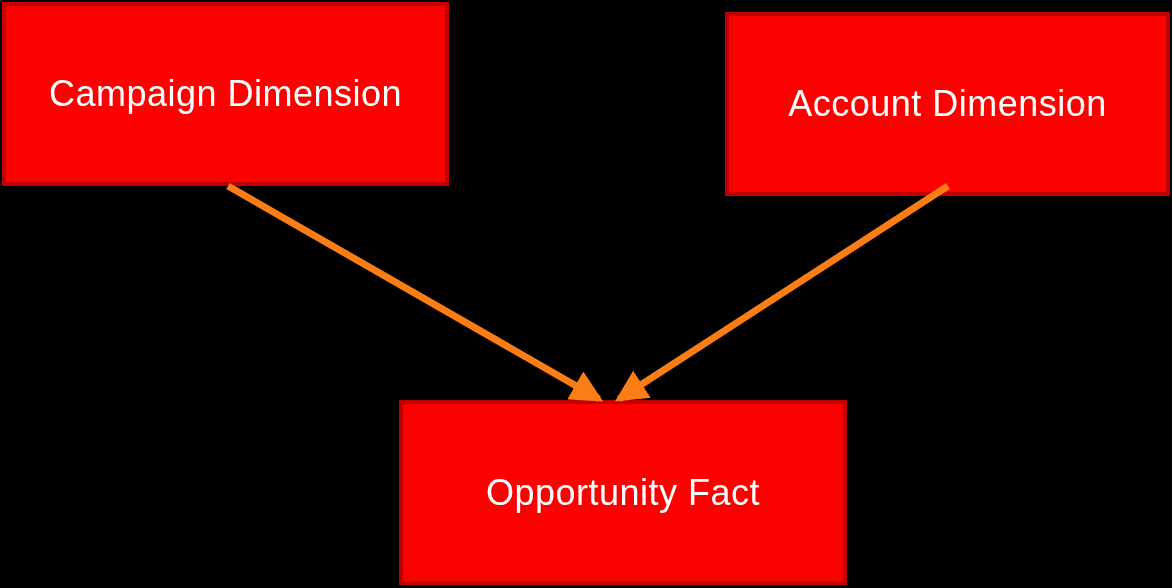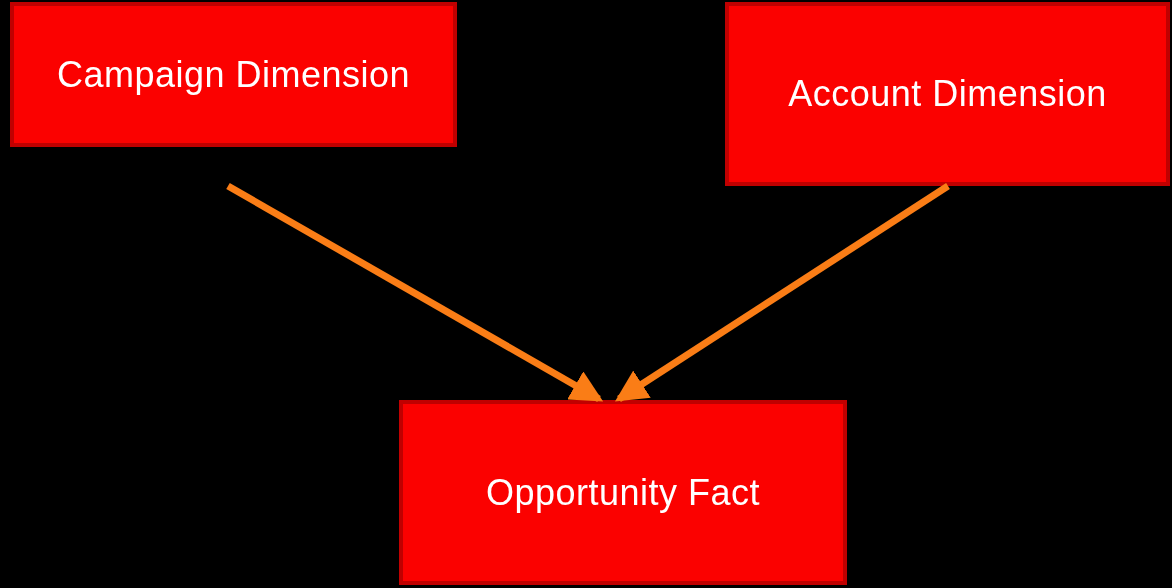--- a/index.html
+++ b/index.html
@@ -29,22 +29,22 @@
     align-items: center;
     justify-content: center;
   }
   .node-label {
     color: var(--text);
     font-size: 36px;
     font-weight: 400;
     letter-spacing: 0.5px;
     white-space: nowrap;
   }
-  #node-campaign { left: 2px;   top: 2px;   width: 447px; height: 145px; margin-left: 8px; }
-  #node-account  { left: 725px; top: 2px;   width: 445px; height: 184px; }
+  #node-campaign { left: 2px;   top: 2px;   width: 447px; height: 184px; }
+  #node-account  { left: 725px; top: 12px;   width: 445px; height: 184px; }
   #node-fact     { left: 399px; top: 400px; width: 448px; height: 185px; }
   svg.arrows {
     position: absolute;
     left: 0; top: 0;
     width: 1172px; height: 588px;
     pointer-events: none;
     z-index: 5;
   }
   svg.arrows line {
     stroke: var(--arrow);

